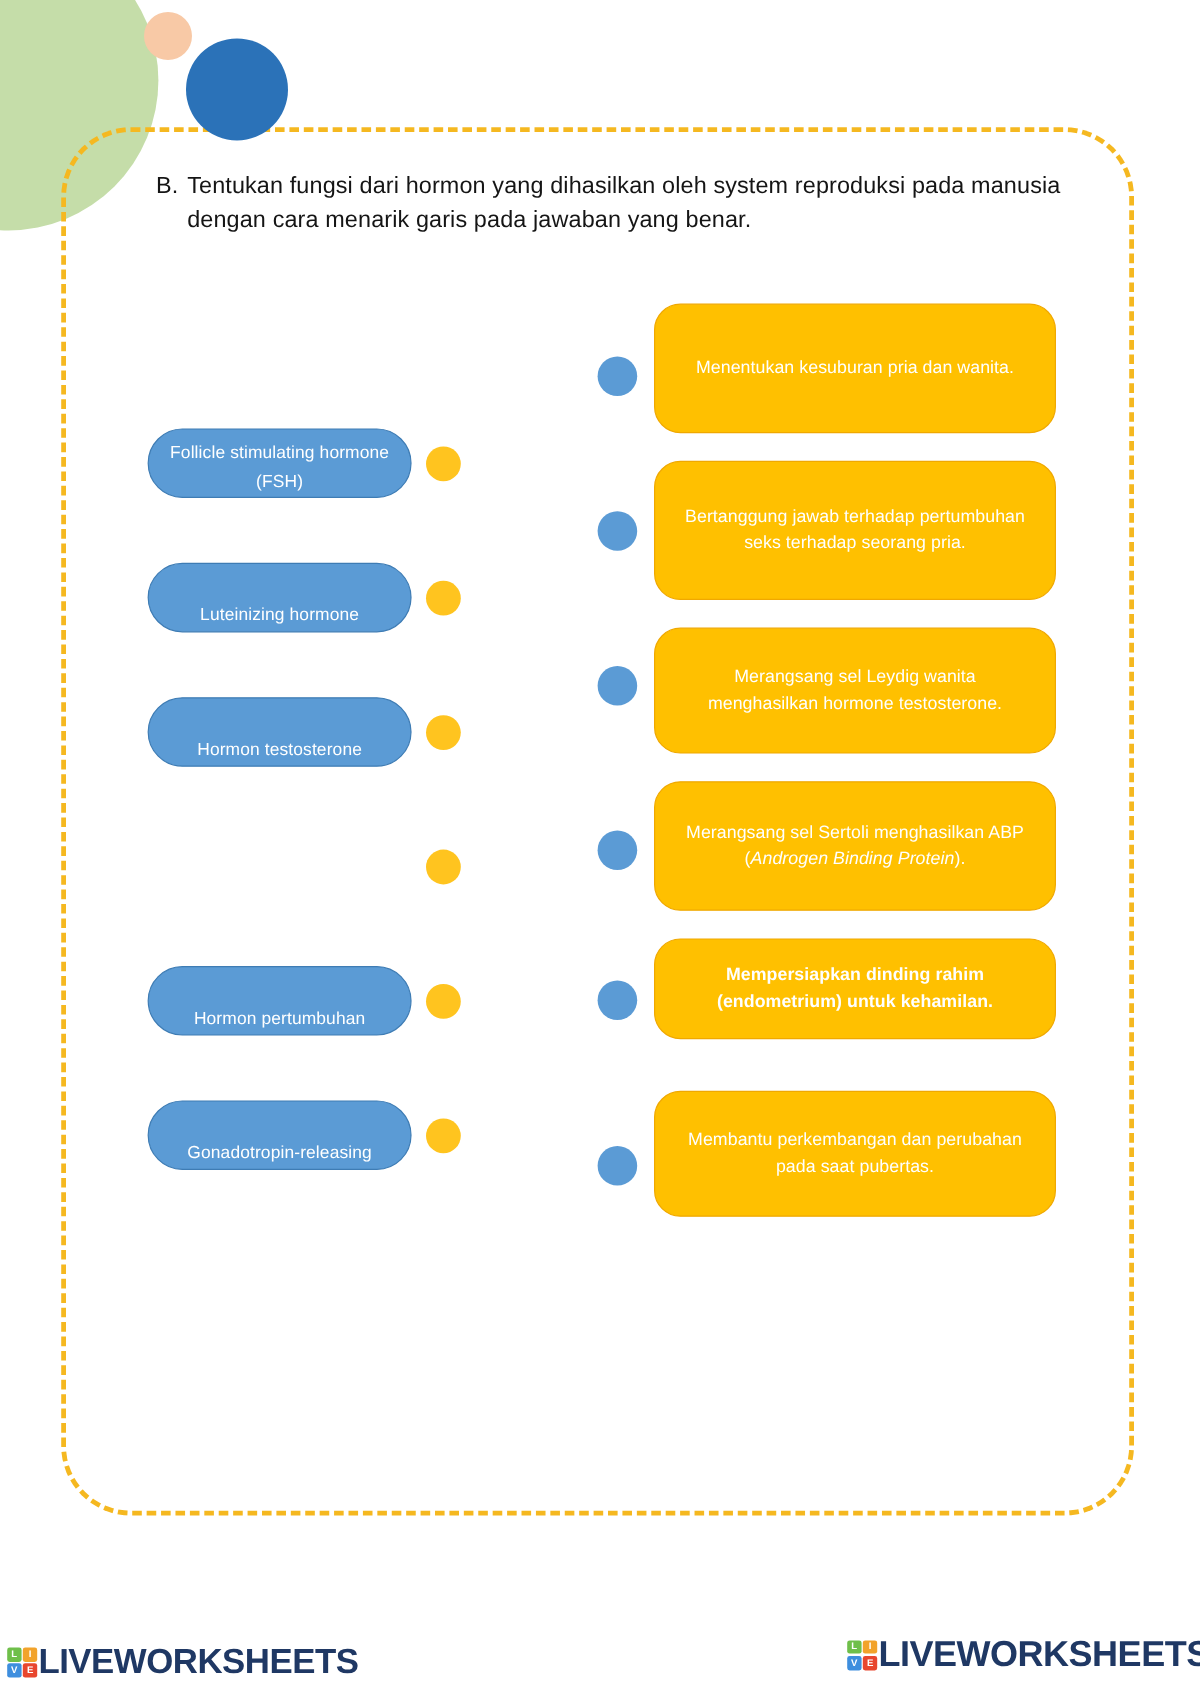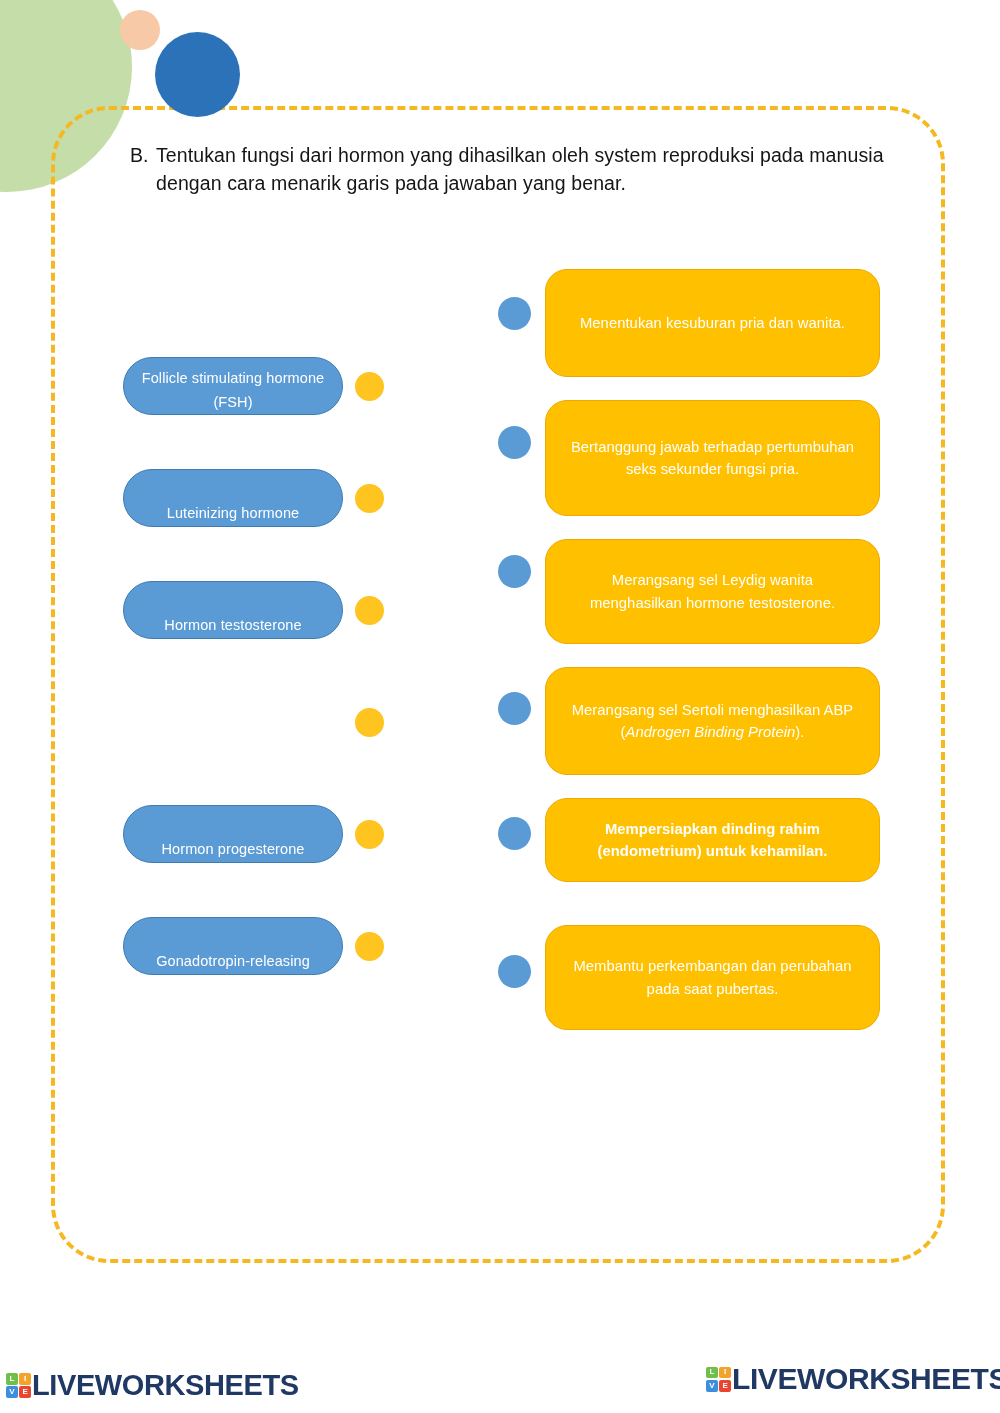--- a/index.html
+++ b/index.html
@@ -146,21 +146,21 @@
     left: 0;
     width: 33px;
     height: 33px;
     border-radius: 50%;
     background: #5B9BD5;
   }
 
   .card {
     position: absolute;
     left: 47px;
-    top: 16px;
+    top: 0;
     width: 335px;
     border-radius: 22px;
     background: #FFC000;
     border: 1.5px solid #F0A800;
     box-sizing: border-box;
     display: flex;
     align-items: center;
     justify-content: center;
     padding: 0 18px;
   }
@@ -283,21 +283,21 @@
     </div>
     <div class="dot-yellow"></div>
   </div>
 
   <div class="pill-row">
     <div class="dot-yellow"></div>
   </div>
 
   <div class="pill-row">
     <div class="pill">
-      <span class="pill-label">Hormon progesterone</span>
+      <span class="pill-label">Hormon pertumbuhan</span>
     </div>
     <div class="dot-yellow"></div>
   </div>
 
   <div class="pill-row">
     <div class="pill">
       <span class="pill-label">Gonadotropin-releasing</span>
     </div>
     <div class="dot-yellow"></div>
   </div>
@@ -309,21 +309,21 @@
   <div class="card-row r1">
     <div class="dot-blue"></div>
     <div class="card">
       <span class="card-label">Menentukan kesuburan pria dan wanita.</span>
     </div>
   </div>
 
   <div class="card-row r2">
     <div class="dot-blue"></div>
     <div class="card">
-      <span class="card-label">Bertanggung jawab terhadap pertumbuhan seks sekunder fungsi pria.</span>
+      <span class="card-label">Bertanggung jawab terhadap pertumbuhan seks terhadap seorang pria.</span>
     </div>
   </div>
 
   <div class="card-row r3">
     <div class="dot-blue"></div>
     <div class="card">
       <span class="card-label">Merangsang sel Leydig wanita menghasilkan hormone testosterone.</span>
     </div>
   </div>
 

